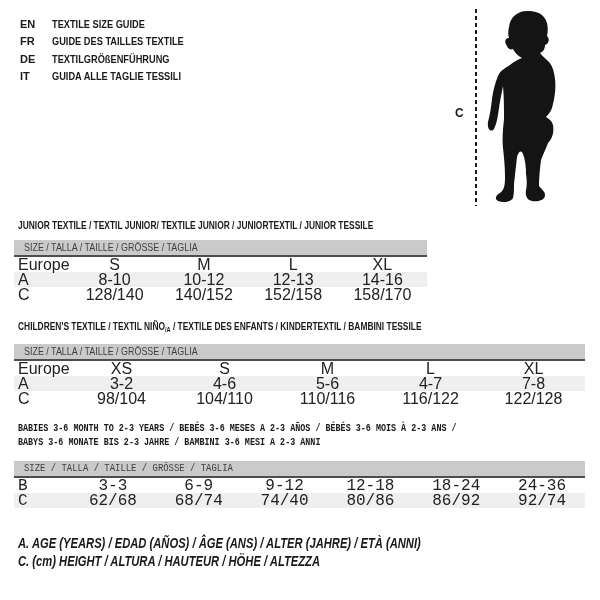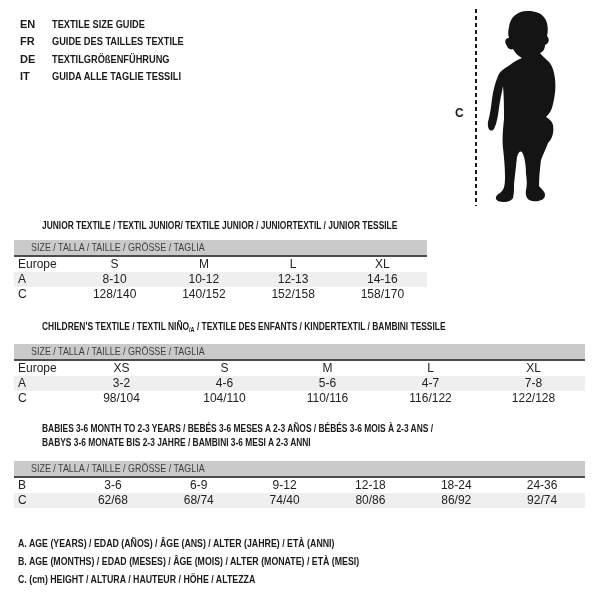--- a/index.html
+++ b/index.html
@@ -17,38 +17,38 @@
   .dotted-line {
     position:absolute; left:475px; top:9px; width:2px; height:197px;
     background-image:repeating-linear-gradient(to bottom, var(--text,#1a1a1a) 0 4px, transparent 4px 7px);
   }
   .fig-c { position:absolute; left:455px; top:106px; font-weight:700; font-size:12px; }
   .toddler { position:absolute; left:483px; top:7px; }
   
   .section { position:absolute; left:14px; }
   #sec-junior  { top:218px; width:413px; }
   #sec-children{ top:319px; width:571px; }
-  #sec-babies  { top:421px; width:571px; }
-  .tbl-title { font-weight:700; font-size:10.5px; line-height:14px; white-space:nowrap; padding-left:4px;margin-left:24px; }
+  #sec-babies  { top:421px; width:571px;font-family:Liberation Mono, monospace; }
+  .tbl-title { font-weight:700; font-size:10.5px; line-height:14px; white-space:nowrap; padding-left:4px; }
   .tscale { display:inline-block; transform:scaleX(.8); transform-origin:left center; white-space:nowrap; }
   .sub { font-size:7px; position:relative; top:2px; }
   .tbl-body { position:absolute; left:0; right:0; }
   .size-bar {
     height:15px; line-height:15px; background:var(--bar-bg,#cacaca);
     border-bottom:2px solid var(--rule,#4d4d4d);
-    padding-left:17px; font-size:10.5px; color:var(--bar-text,#3f3f3f); white-space:nowrap;
+    padding-left:10px; font-size:10.5px; color:var(--bar-text,#3f3f3f); white-space:nowrap;
   }
   .size-bar .squeeze { transform:scaleX(.85); }
-  .trow { display:flex; height:15px; font-size:12px; color:#222; }
+  .trow { display:flex; height:15px; align-items:center; font-size:16px; color:#222; }
   .trow.shaded { background:var(--row-alt,#efefef); }
   .tlabel { width:56px; flex:0 0 56px; padding-left:4px; box-sizing:border-box; }
   .tcell { flex:1; text-align:center; }
   
   .legend { position:absolute; left:18px; top:534px; }
-  .legend-line { height:18px; line-height:18px; font-weight:700; font-size:11px; white-space:nowrap; }
+  .legend-line { height:18px; line-height:18px; font-weight:700; font-size:14px; white-space:nowrap;font-style:italic; }
 </style>
 </head>
 <body>
 
 <div class="canvas" style="--text: #1a1a1a; --bar-bg: #cacaca; --bar-text: #3f3f3f; --row-alt: #efefef; --rule: #4d4d4d;">
 
   <div class="lang-list">
     <div class="lang-row">
       <span class="lang-code">EN</span>
       <span class="squeeze">TEXTILE SIZE GUIDE</span>
@@ -191,21 +191,21 @@
     <div class="tbl-title">
       <span class="tscale">BABYS 3-6 MONATE BIS 2-3 JAHRE / BAMBINI 3-6 MESI A 2-3 ANNI</span>
     </div>
     <div class="tbl-body" style="top:40px">
       <div class="size-bar">
         <span class="squeeze">SIZE / TALLA / TAILLE / GRÖSSE / TAGLIA</span>
       </div>
       <div>
           <div class="trow">
             <span class="tlabel">B</span>
-            <span class="tcell">3-6</span>
+            <span class="tcell">3-3</span>
             <span class="tcell">6-9</span>
             <span class="tcell">9-12</span>
             <span class="tcell">12-18</span>
             <span class="tcell">18-24</span>
             <span class="tcell">24-36</span>
           </div>
           <div class="trow shaded">
             <span class="tlabel">C</span>
             <span class="tcell">62/68</span>
             <span class="tcell">68/74</span>
@@ -216,20 +216,17 @@
           </div>
         </div>
     </div>
   </div>
 
   <div class="legend">
     <div class="legend-line">
       <span class="tscale">A. AGE (YEARS) / EDAD (AÑOS) / ÂGE (ANS) / ALTER (JAHRE) / ETÀ (ANNI)</span>
     </div>
     <div class="legend-line">
-      <span class="tscale">B. AGE (MONTHS) / EDAD (MESES) / ÂGE (MOIS) / ALTER (MONATE) / ETÀ (MESI)</span>
-    </div>
-    <div class="legend-line">
       <span class="tscale">C. (cm) HEIGHT / ALTURA / HAUTEUR / HÖHE / ALTEZZA</span>
     </div>
   </div>
 
 </div>
 
 </body></html>

